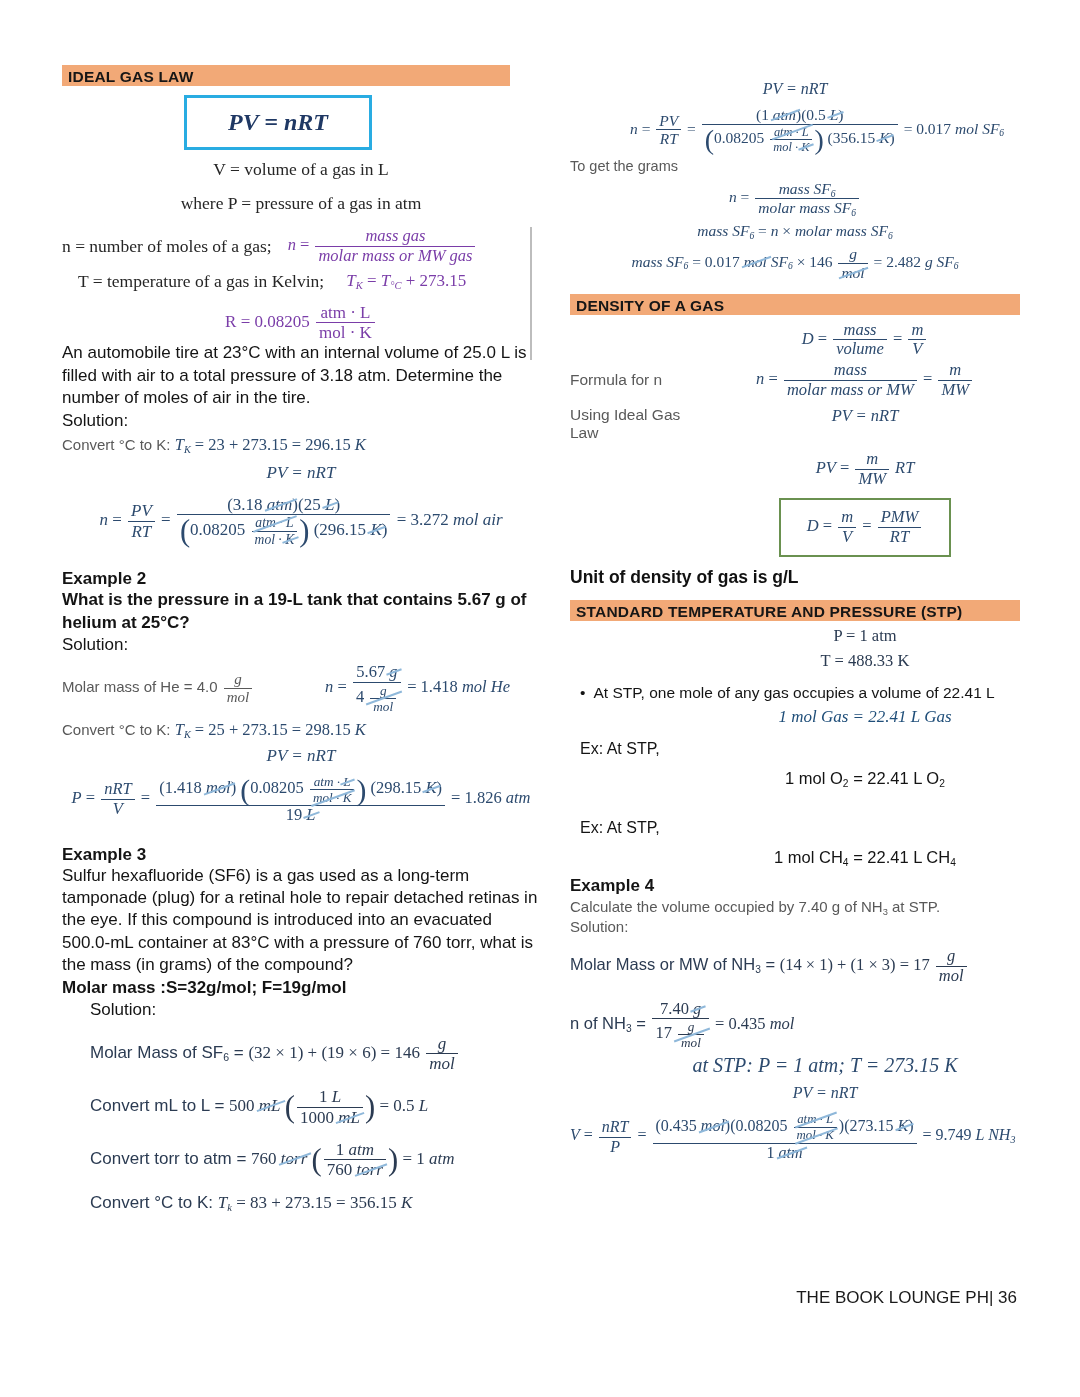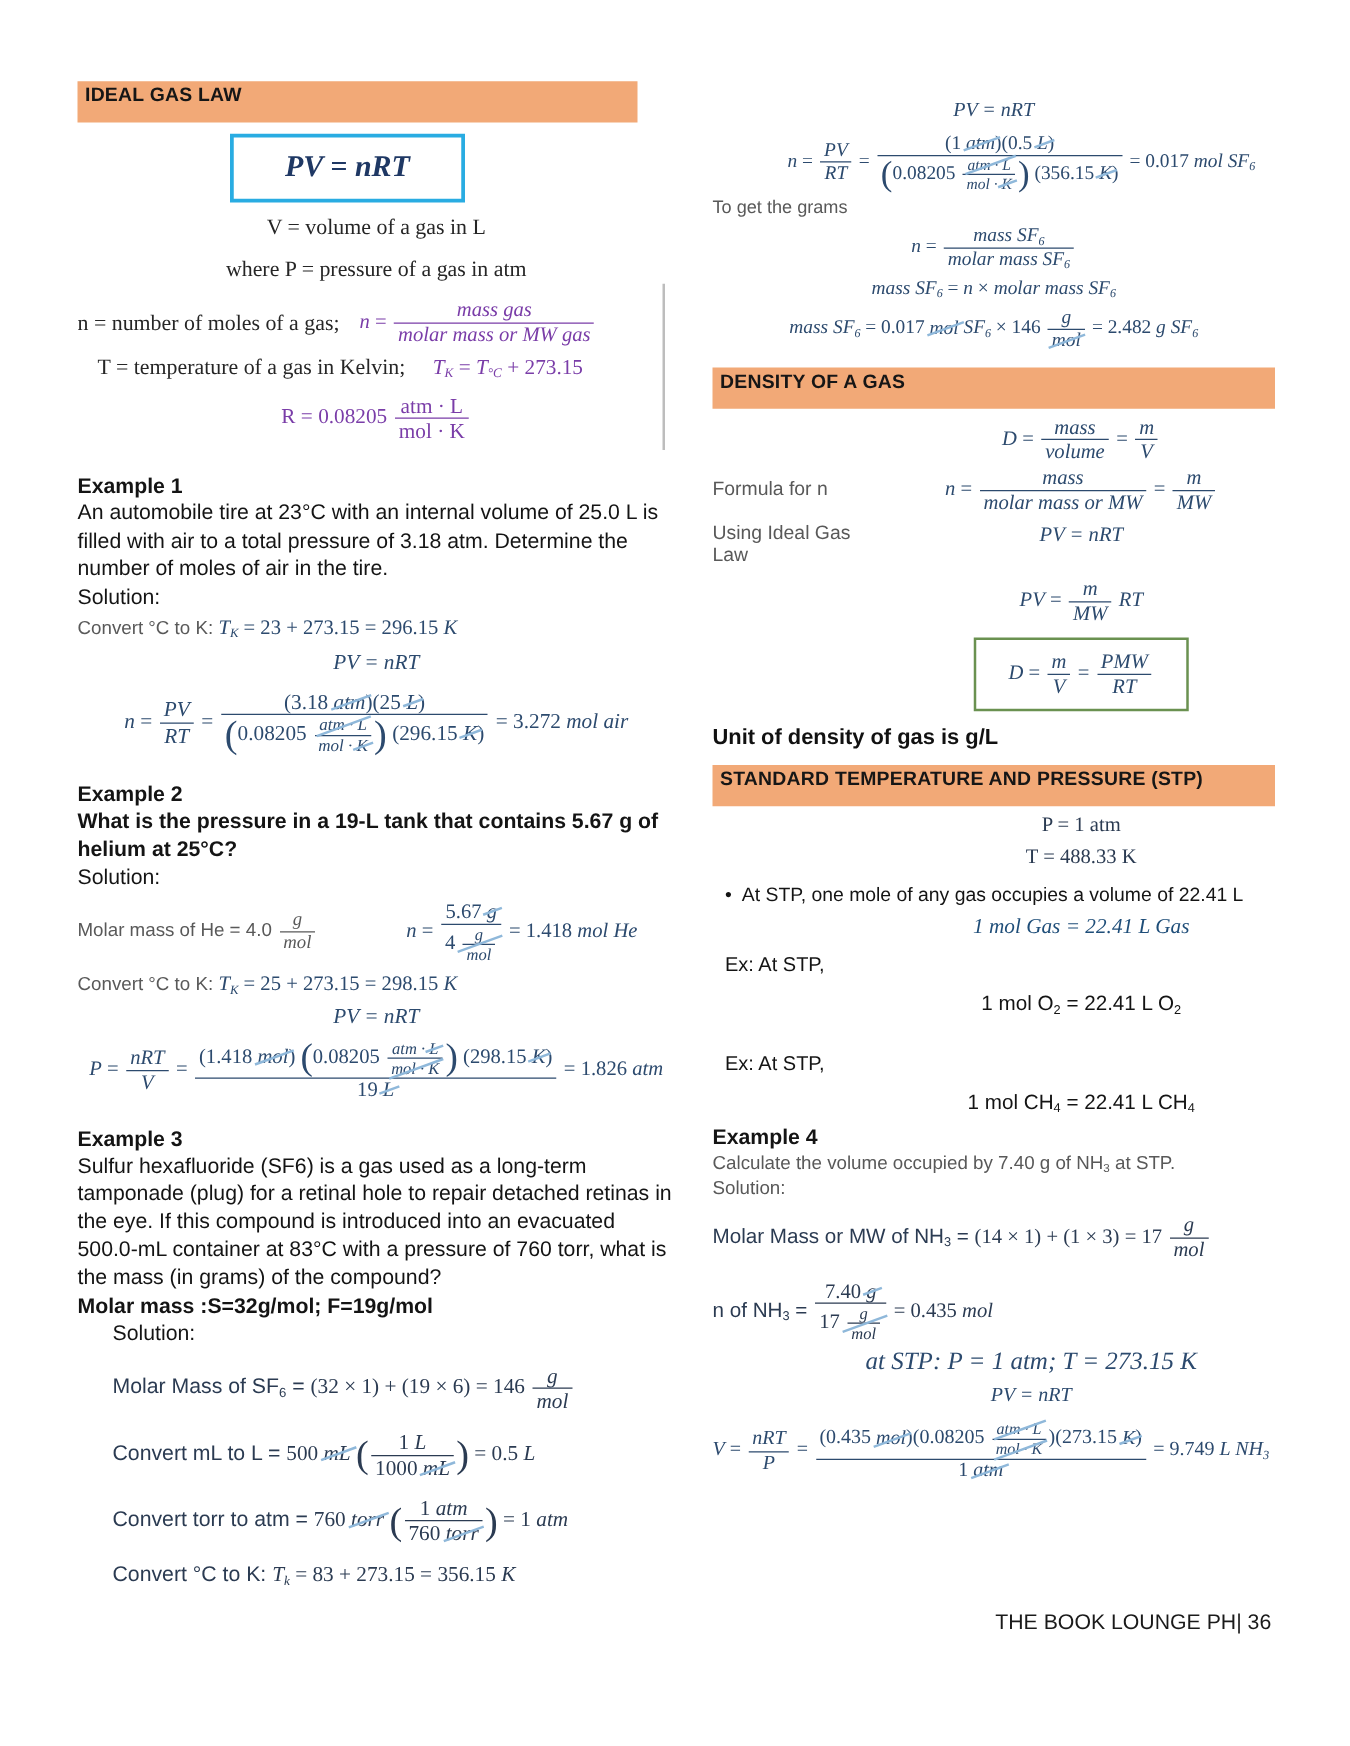--- a/index.html
+++ b/index.html
@@ -3,21 +3,21 @@
 <meta charset="utf-8">
 <style>
   html,body{margin:0;padding:0;background:#ffffff;}
   .page{position:relative;width:1080px;height:1397px;background:#fff;overflow:hidden;
         font-family:"Liberation Serif",serif;color:#222;}
   .col{position:absolute;top:0;}
   .col-left{left:62px;width:478px;}
   .col-right{left:570px;width:450px;}
 
   .bar{background:#F2A977;font-family:"Liberation Sans",sans-serif;font-weight:bold;
-       font-size:15.5px;color:#161616;padding:3px 6px 12px 6px;letter-spacing:.2px;}
+       font-size:15.5px;color:#161616;padding:3px 6px 0 6px;letter-spacing:.2px;}
 
   .blue-box{width:182px;border:3px solid #29ACE2;margin:9px 0 0 122px;padding:11px 0;text-align:center;}
   .fm-box{font-size:24px;font-weight:bold;font-style:italic;color:#1F3864;}
 
   .t-dark{color:#262626;font-size:17.5px;}
   .center{text-align:center;}
   .sans{font-family:"Liberation Sans",sans-serif;}
   .gray{color:#595959;}
   .fm{color:#2C4A6E;}
   .fm-purple{color:#7A3DA8;}
@@ -65,31 +65,30 @@
     <div class="t-dark center" style="margin-top:13px">where P = pressure of a gas in atm</div>
 
     <div style="margin-top:13px;display:flex;align-items:center">
       <span class="t-dark">n = number of moles of a gas;</span>
       <span class="fm-purple" style="margin-left:16px;font-size:16.5px"><span class="f-i">n</span><span> = </span><span class="frac">
             <span class="num"><span class="f-i">mass gas</span></span>
             <span class="den"><span class="f-i">molar mass or MW gas</span></span>
           </span></span>
     </div>
 
-    <div style="margin-top:5px;display:flex;align-items:flex-end">
+    <div style="margin-top:5px;display:flex;align-items:center">
       <span class="t-dark" style="margin-left:16px">T = temperature of a gas in Kelvin;</span>
       <span class="fm-purple" style="margin-left:22px;font-size:17px"><span class="f-i">T</span><sub class="f-i">K</sub><span> = </span><span class="f-i">T</span><sub class="f-i">°C</sub><span> + 273.15</span></span>
     </div>
 
     <div class="fm-purple center" style="margin-top:11px;font-size:17px"><span>R = 0.08205 </span><span class="frac">
           <span class="num"><span>atm · L</span></span>
           <span class="den"><span>mol · K</span></span>
         </span></div>
 
-    <div class="ex-title" style="margin-top:25px">Example 1</div>
     <div class="body-text">An automobile tire at 23°C with an internal volume of 25.0 L is filled with air to a total pressure of 3.18 atm. Determine the number of moles of air in the tire.</div>
     <div class="body-text">Solution:</div>
     <div style="margin-top:3px">
       <span class="sans gray" style="font-size:15px">Convert °C to K: </span>
       <span class="fm" style="font-size:16.5px"><span class="f-i">T</span><sub class="f-i">K</sub><span> = 23 + 273.15 = 296.15 </span><span class="f-i">K</span></span>
     </div>
     <div class="fm center" style="margin-top:8px;font-size:17px"><span class="f-i">PV = nRT</span></div>
     <div class="fm center" style="margin-top:12px;font-size:17px"><span class="f-i">n</span><span> = </span><span class="frac">
           <span class="num"><span class="f-i">PV</span></span>
           <span class="den"><span class="f-i">RT</span></span>

